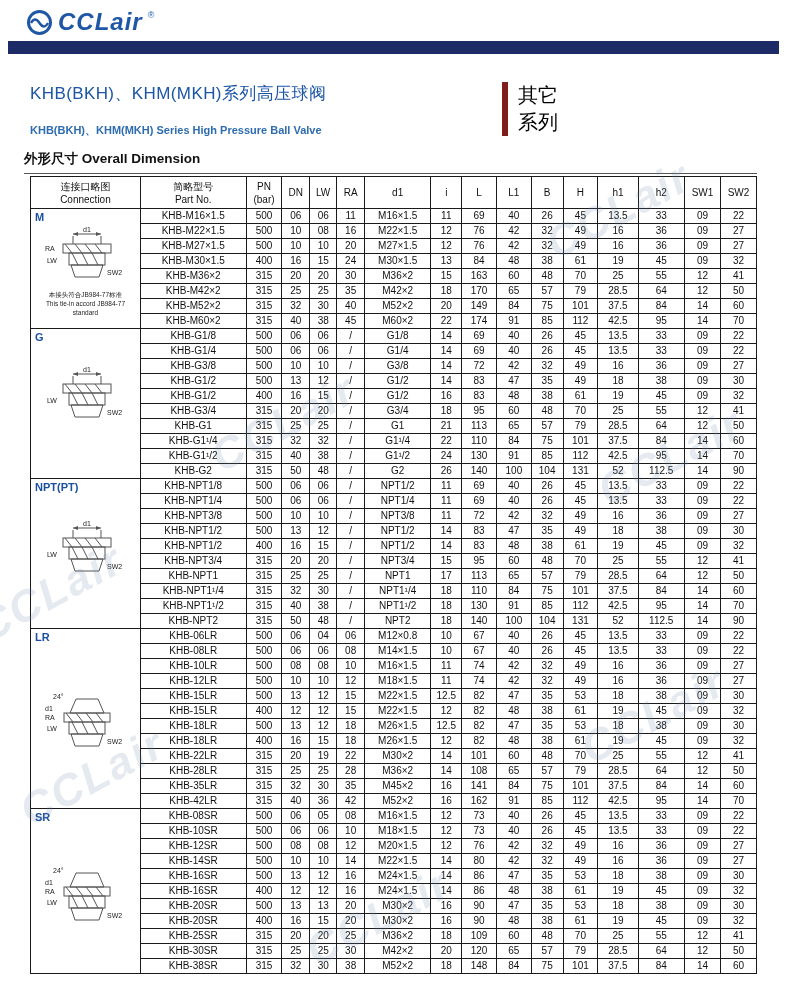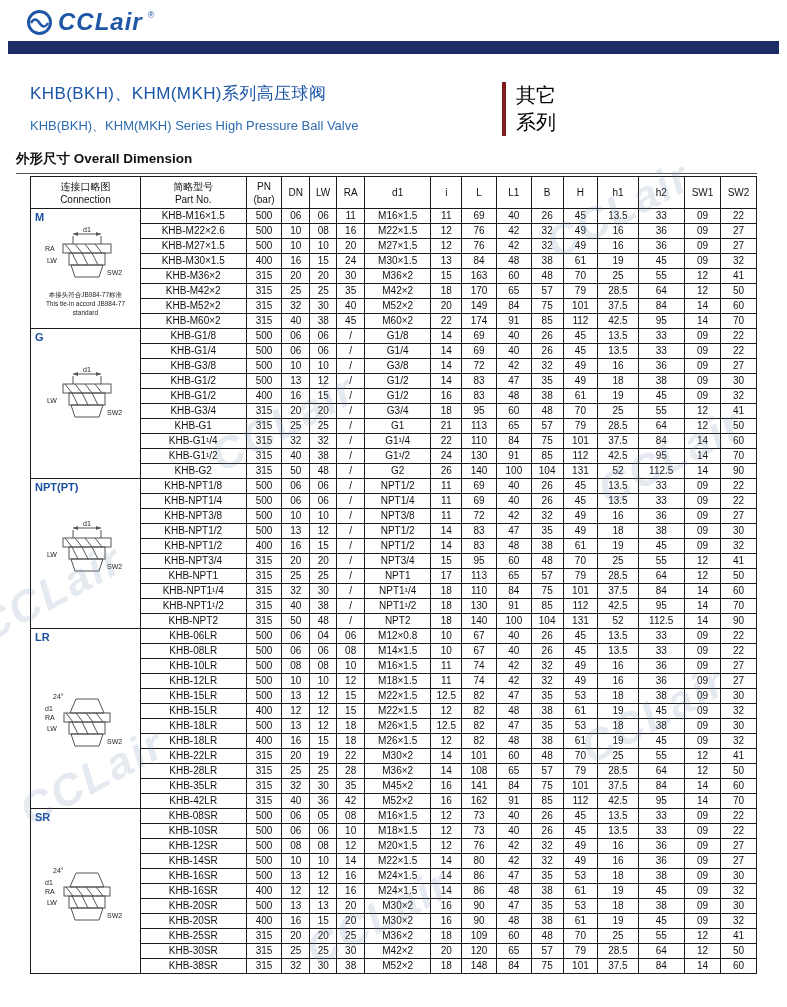--- a/index.html
+++ b/index.html
@@ -11,26 +11,26 @@
   .hdr{display:flex;justify-content:space-between;align-items:center;padding:9px 26px 5px 26px}
   .logo{display:flex;align-items:flex-start;gap:5px;color:#1f57a6}
   .logo-text{font-size:24px;font-weight:bold;font-style:italic;letter-spacing:1px;line-height:26px}
   .reg{font-size:9px;margin-top:1px}
   .slogan{color:#e60012;font-size:13px;font-weight:bold;letter-spacing:1.5px}
   .navbar{height:13px;background:#1d2b66;margin:0 8px}
 
   
   .titleRow{position:relative;margin:28px 30px 0 30px;height:58px}
   .title-zh{font-size:17px;color:#1b55a6;font-weight:normal;letter-spacing:.4px}
-  .title-en{font-size:13px;color:#2e6cb0;font-weight:normal;margin-top:12px}
-  .sideSeries{position:absolute;left:472px;top:0;border-left:4px solid #7f1d1d;
+  .title-en{font-size:11px;color:#2e6cb0;font-weight:bold;margin-top:18px}
+  .sideSeries{position:absolute;left:472px;top:0;border-left:6px solid #7f1d1d;
               padding-left:10px;font-family:"Liberation Serif",serif;font-size:20px;
               line-height:1.35;color:#000}
 
-  .sectionHead{margin:10px 30px 0 16px;font-size:13.5px;font-weight:bold;
+  .sectionHead{margin:10px 30px 0 24px;font-size:13.5px;font-weight:bold;
                padding-bottom:5px;border-bottom:1px solid #555}
 
   
   table{margin:2px 47px 0 30px;border-collapse:collapse;width:727px;
         table-layout:fixed;font-size:10px}
   th,td{border:1px solid #1a1a1a;text-align:center;vertical-align:middle;
         padding:1px 1px;line-height:12px;height:14px;overflow:hidden;white-space:nowrap}
   thead th{font-weight:normal;height:32px;line-height:13px}
   td.conn{vertical-align:top;padding:2px 2px;background:#fff}
   .glabel{color:#1b4fa0;font-weight:bold;font-size:11px;text-align:left;padding-left:2px}
@@ -164,21 +164,21 @@
         <td>69</td>
         <td>40</td>
         <td>26</td>
         <td>45</td>
         <td>13.5</td>
         <td>33</td>
         <td>09</td>
         <td>22</td>
       </tr>
       <tr>
-        <td>KHB-M22×2.6</td>
+        <td>KHB-M22×1.5</td>
         <td>500</td>
         <td>10</td>
         <td>08</td>
         <td>16</td>
         <td>M22×1.5</td>
         <td>12</td>
         <td>76</td>
         <td>42</td>
         <td>32</td>
         <td>49</td>

